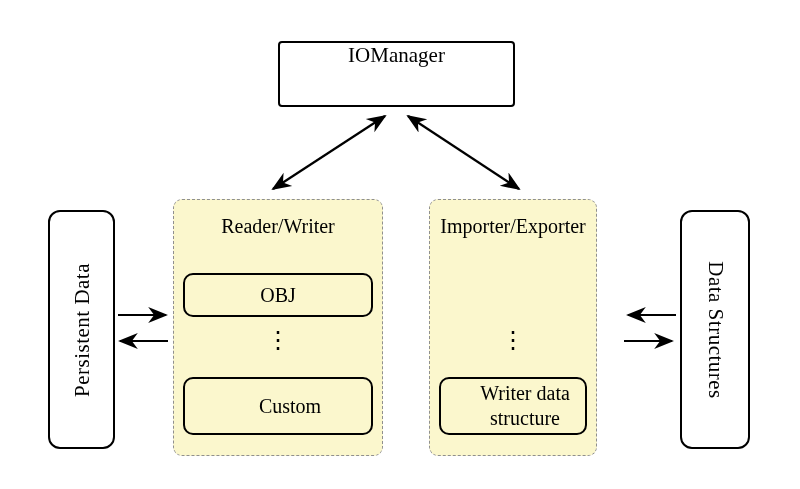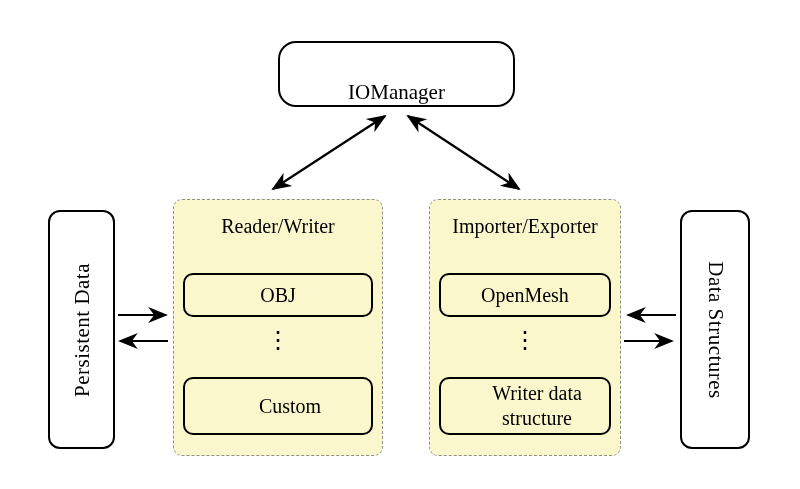--- a/index.html
+++ b/index.html
@@ -22,23 +22,23 @@
     position: absolute;
     left: 0; top: 0;
     width: 800px; height: 489px;
     pointer-events: none;
   }
   .node {
     position: absolute;
     box-sizing: border-box;
     background: var(--bg);
     border: 2.5px solid var(--ink);
-    border-radius: 18px;
+    border-radius: 4px;
     display: flex;
-    align-items: flex-end;
+    align-items: flex-start;
     justify-content: center;
   }
   .manager {
     left: 278px; top: 41px;
     width: 237px; height: 66px;
     font-size: 21px;
   }
   .side-box {
     position: absolute;
     box-sizing: border-box;
@@ -62,21 +62,21 @@
   .panel {
     position: absolute;
     box-sizing: border-box;
     top: 199px;
     height: 257px;
     background: var(--panel-fill);
     border: 1.6px dashed var(--panel-border);
     border-radius: 9px;
   }
   .panel-left  { left: 173px; width: 210px; }
-  .panel-right { left: 429px; width: 192px; }
+  .panel-right { left: 429px; width: 168px; }
   .panel-title {
     margin-top: 15px;
     text-align: center;
     font-size: 20px;
   }
   .item-box {
     position: absolute;
     box-sizing: border-box;
     left: 9px; right: 9px;
     background: var(--panel-fill);
@@ -135,23 +135,20 @@
       <span>OBJ</span>
     </div>
     <div class="dots">⋮</div>
     <div class="item-box item-bottom">
       <span>Custom</span>
     </div>
   </div>
 
   <div class="panel panel-right">
     <div class="panel-title">Importer/Exporter</div>
-    <div class="item-box item-top">
-      <span>OpenMesh</span>
-    </div>
     <div class="dots">⋮</div>
     <div class="item-box item-bottom">
       <span>Writer data</span>
       <span>structure</span>
     </div>
   </div>
 
   <div class="side-box side-right">
     <span class="vlabel rot-cw">Data Structures</span>
   </div>

